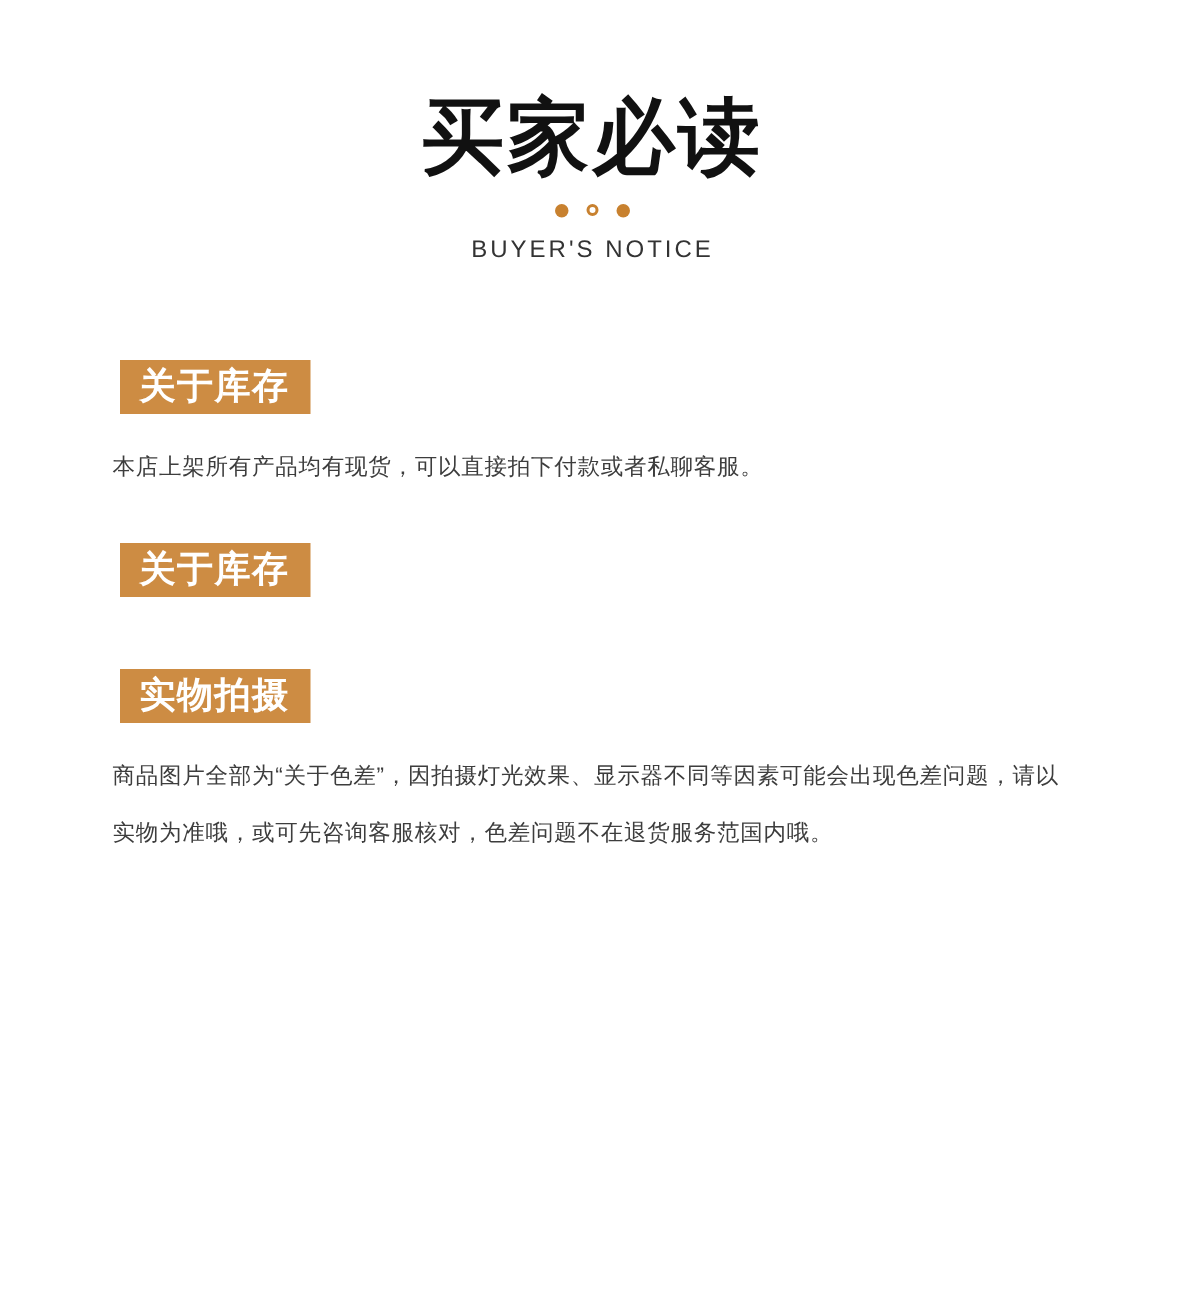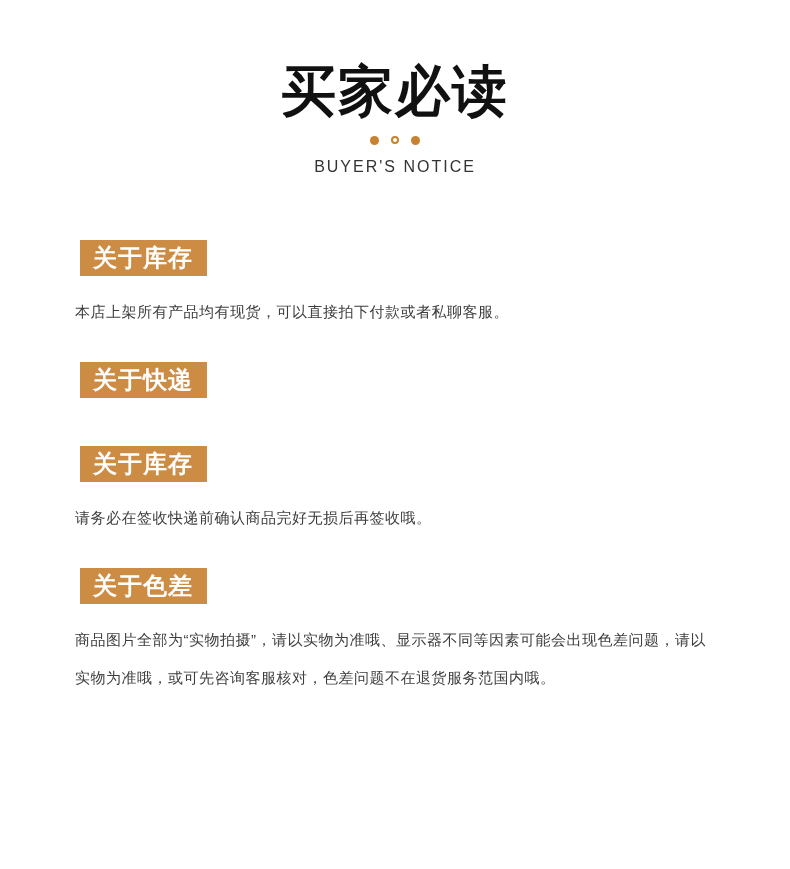--- a/index.html
+++ b/index.html
@@ -103,27 +103,25 @@
   </div>
 
   <div class="sections">
 
     <div class="section">
       <div class="section-label">关于库存</div>
       <div class="section-body">本店上架所有产品均有现货，可以直接拍下付款或者私聊客服。</div>
     </div>
 
     <div class="section">
-      <div class="section-label">关于快递</div>
     </div>
 
     <div class="section">
       <div class="section-label">关于库存</div>
-      <div class="section-body">请务必在签收快递前确认商品完好无损后再签收哦。</div>
     </div>
 
     <div class="section">
-      <div class="section-label">关于色差</div>
-      <div class="section-body">商品图片全部为“实物拍摄”，请以实物为准哦、显示器不同等因素可能会出现色差问题，请以实物为准哦，或可先咨询客服核对，色差问题不在退货服务范国内哦。</div>
+      <div class="section-label">实物拍摄</div>
+      <div class="section-body">商品图片全部为“关于色差”，因拍摄灯光效果、显示器不同等因素可能会出现色差问题，请以实物为准哦，或可先咨询客服核对，色差问题不在退货服务范国内哦。</div>
     </div>
 
   </div>
 </div>
 
 </body></html>

